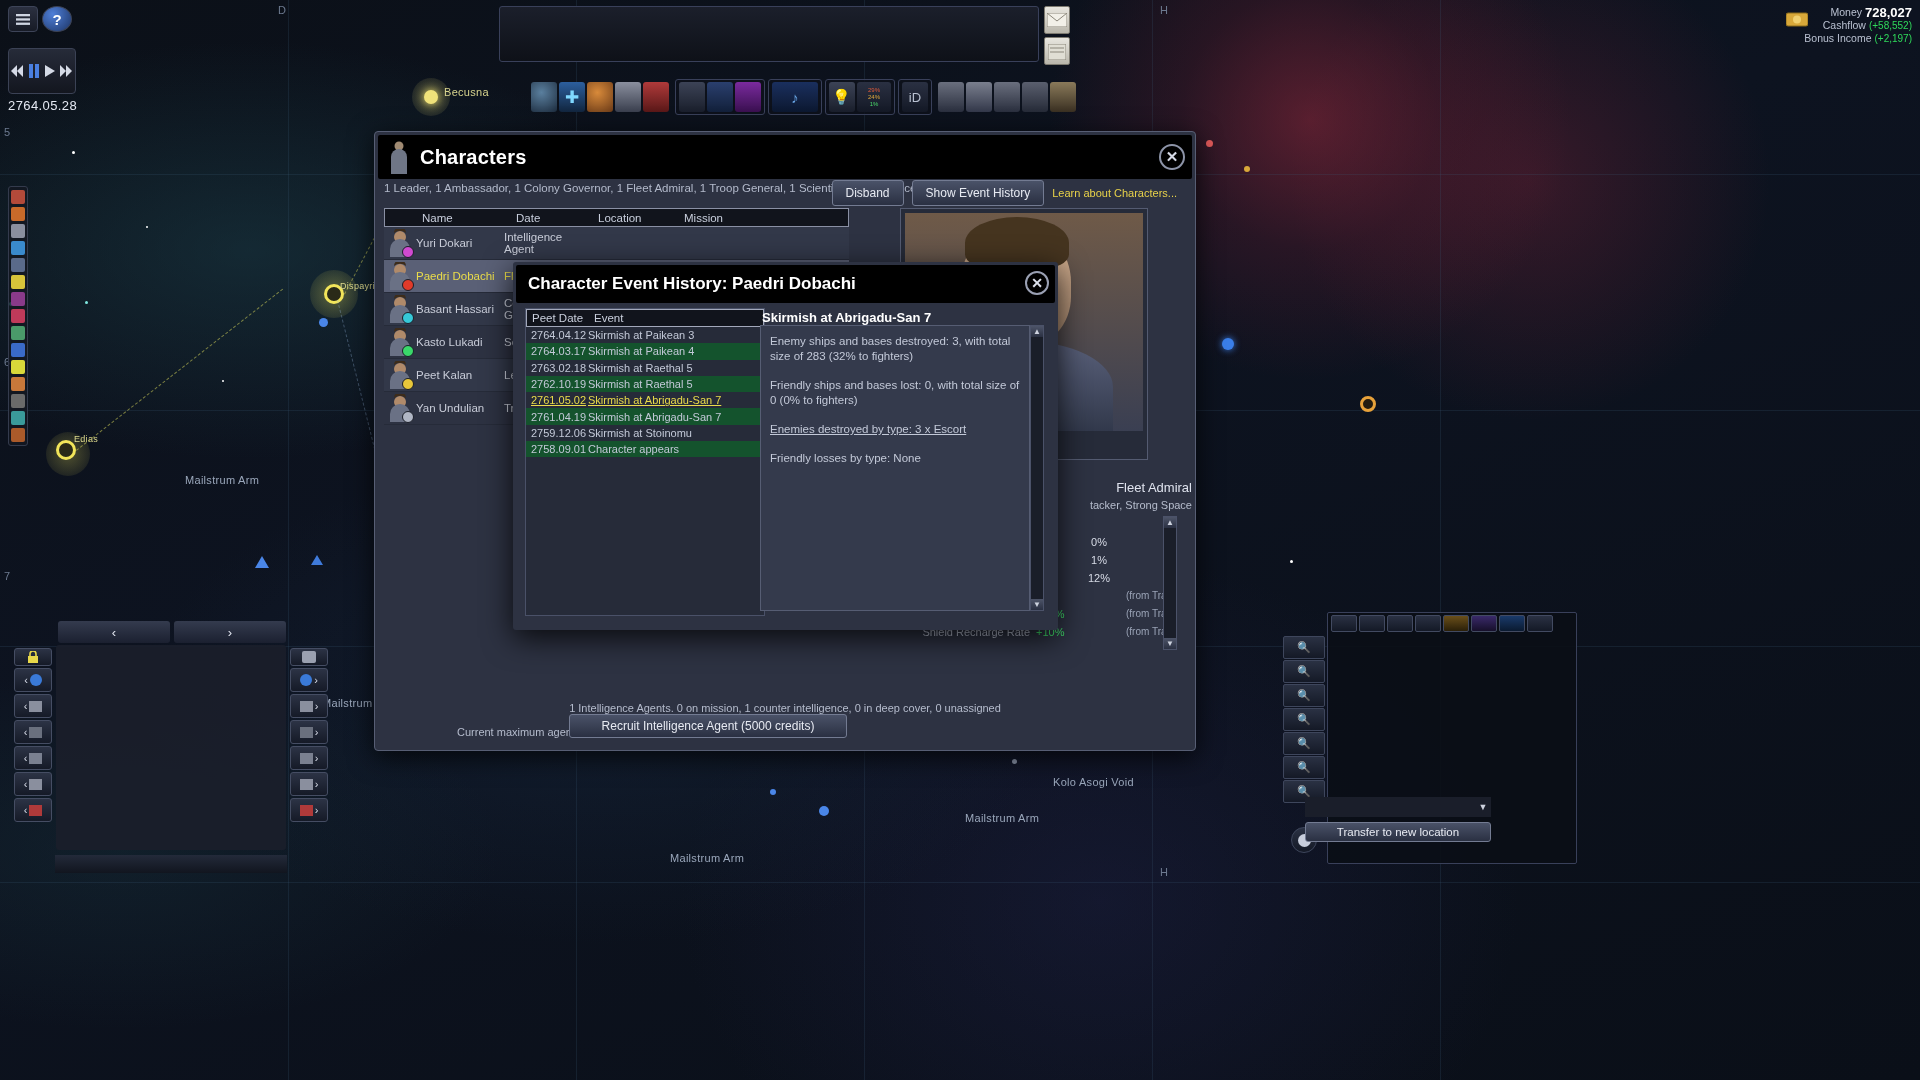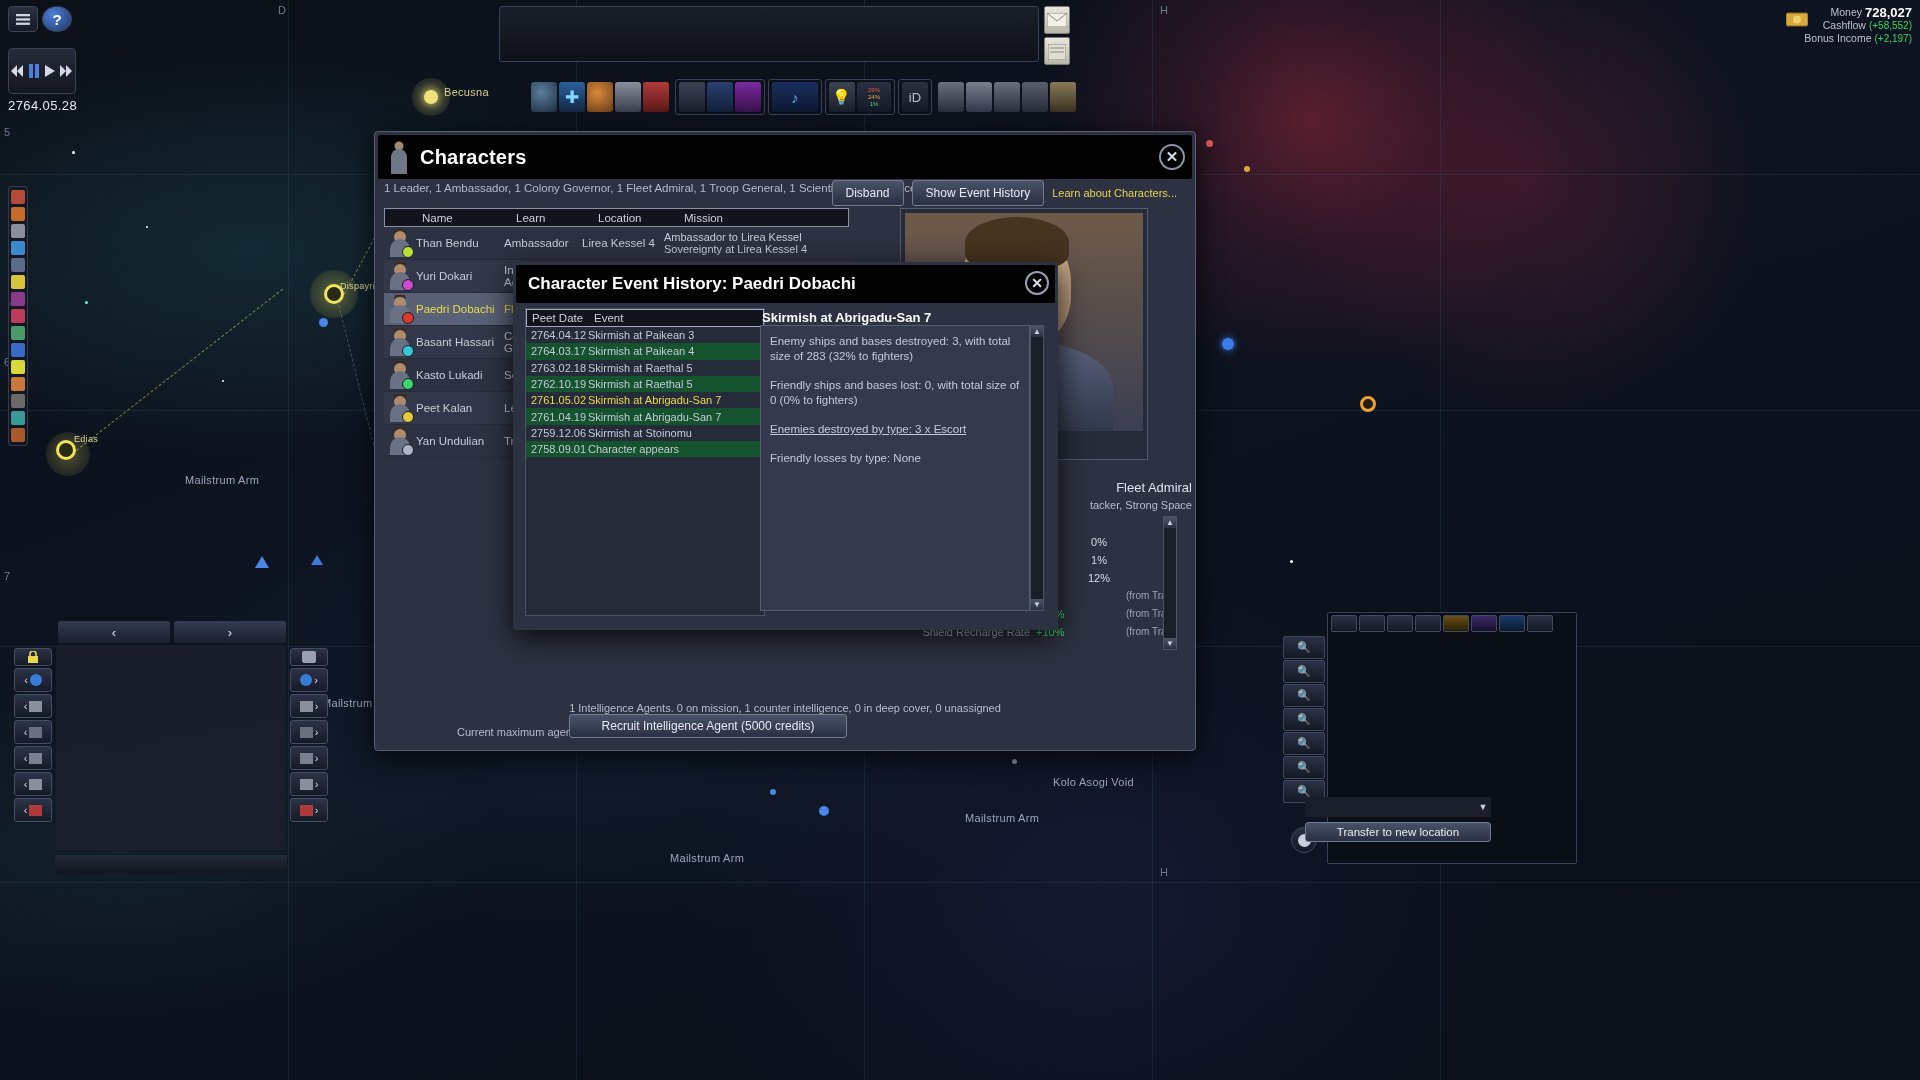--- a/index.html
+++ b/index.html
@@ -203,21 +203,21 @@
   #evtwin-close {
     position:absolute; right:9px; top:9px; width:24px; height:24px;
     border-radius:50%; background:#3a4considered; border:2px solid #9aa0b3;
     color:#dde1ec; display:flex; align-items:center; justify-content:center; font-size:14px; font-weight:bold;
   }
   #evtlist { position:absolute; left:12px; top:46px; width:240px; bottom:14px; background:#262b39; border:1px solid #4a5168; }
   #evtlist .ehead { display:flex; background:#11141c; border:1px solid #a2a8ba; height:18px; }
   .evrow { display:flex; height:16.3px; align-items:center; font-size:11px; }
   .evrow.alt { background:#14532d; }
   .evrow.sel { background:#5d melhores; }
-  .evrow.sel .ev-date, .evrow.sel .ev-name { color:#eadc4a; }
+  .evrow.sel .ev-date, .evrow.sel .ev-name { color:#eadc4a;text-decoration:underline; }
   .ev-date { width:62px; padding-left:5px; color:#c3c9d8; }
   .ev-name { flex:1; color:#c3c9d8; }
   #evtdetail {
     position:absolute; left:760px; top:325px; width:270px; height:286px;
     background:#343a4c; border:1px solid #565d73;
     padding:8px 9px; font-size:11.5px; line-height:15px; color:#c3c9d8;
   }
   #evtdetail-title { position:absolute; left:762px; top:310px; font-size:13px; color:#fff; font-weight:bold; }
   .scrollbar { position:absolute; background:#1a1e29; border:1px solid #4b5269; }
   .scrollthumb { position:absolute; background:linear-gradient(#6c melhores,#434a5f); border:1px solid #7c melhores; }
@@ -555,36 +555,25 @@
   <div id="char-buttons">
     <button class="gbtn">Disband</button>
     <button class="gbtn">Show Event History</button>
     <span id="learnlink">Learn about Characters...</span>
   </div>
 
   <div id="chartable">
     <div class="thead">
       <div class="th" style="width:32px"></div>
       <div class="th" style="width:94px">Name</div>
-      <div class="th" style="width:82px">Learn</div>
+      <div class="th" style="width:82px">Date</div>
       <div class="th" style="width:86px">Location</div>
       <div class="th" style="flex:1;border-right:none">Mission</div>
     </div>
     <div id="charrows">
-        <div class="charrow">
-          <div class="cr-av"><svg viewBox="0 0 26 28" width="26" height="28">
-              <circle cx="13" cy="8" r="6" fill="#b08a6a"></circle>
-              <path d="M3 28 V20 a10 10 0 0 1 20 0 V28 Z" fill="#6a7185"></path>
-              <path d="M7 4 a6 6 0 0 1 12 0 a9 9 0 0 0 -12 0 Z" fill="#3d2c1a"></path>
-            </svg><span style="position:absolute;right:-1px;bottom:-1px;width:12px;height:12px;border-radius:50%;background:#bede3a;border:1px solid #1a1e28"></span></div>
-          <div class="cr-name">Than Bendu</div>
-          <div class="cr-role">Ambassador</div>
-          <div class="cr-loc">Lirea Kessel 4</div>
-          <div class="cr-mis">Ambassador to Lirea Kessel Sovereignty at Lirea Kessel 4</div>
-        </div>
         <div class="charrow alt">
           <div class="cr-av"><svg viewBox="0 0 26 28" width="26" height="28">
               <circle cx="13" cy="8" r="6" fill="#b08a6a"></circle>
               <path d="M3 28 V20 a10 10 0 0 1 20 0 V28 Z" fill="#6a7185"></path>
               <path d="M7 4 a6 6 0 0 1 12 0 a9 9 0 0 0 -12 0 Z" fill="#3d2c1a"></path>
             </svg><span style="position:absolute;right:-1px;bottom:-1px;width:12px;height:12px;border-radius:50%;background:#d04ad0;border:1px solid #1a1e28"></span></div>
           <div class="cr-name">Yuri Dokari</div>
           <div class="cr-role">Intelligence Agent</div>
           <div class="cr-loc"></div>
           <div class="cr-mis"></div>

